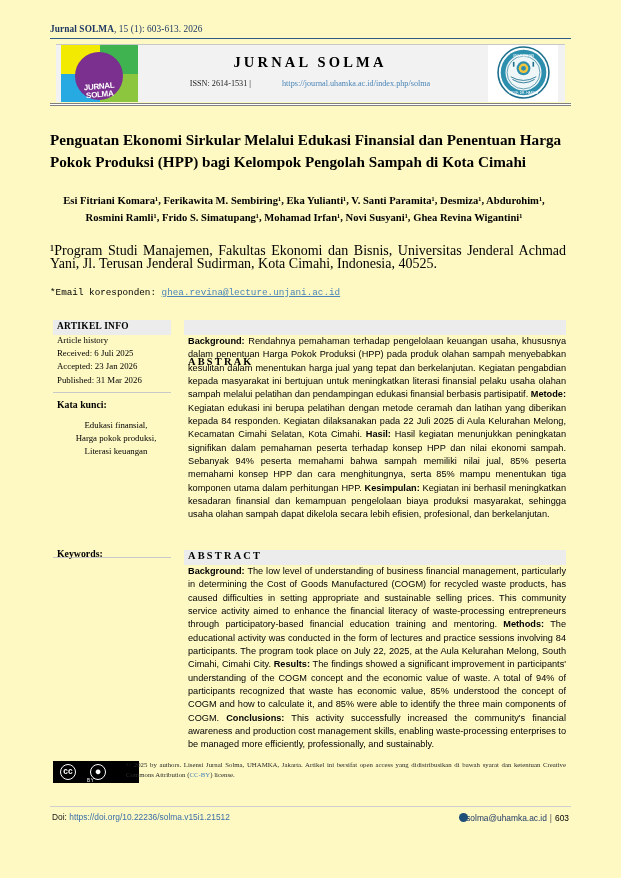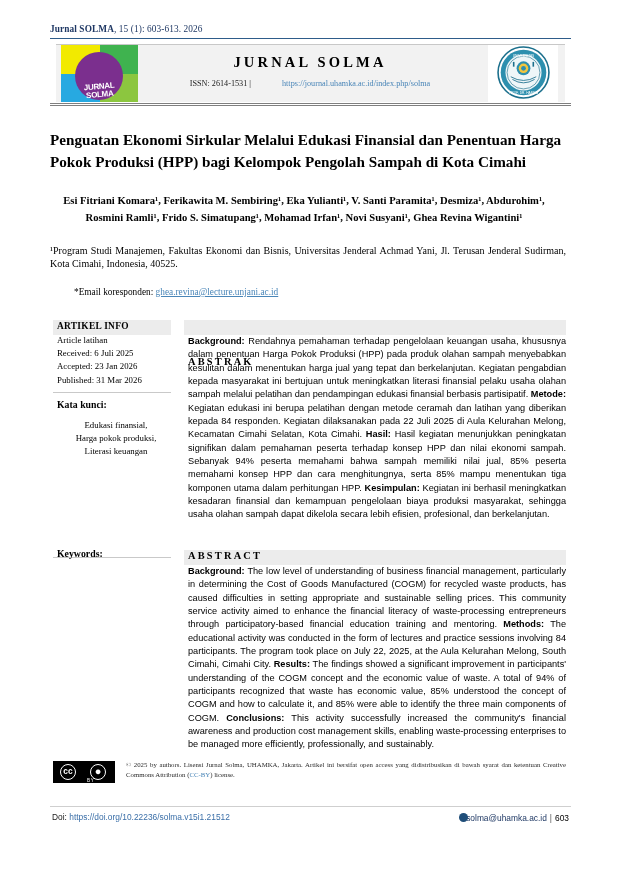--- a/index.html
+++ b/index.html
@@ -9,21 +9,21 @@
     padding: 0;
     background: #8c8c8c;
   }
   body {
     font-family: "Liberation Serif", serif;
   }
   .page {
     position: relative;
     width: 621px;
     height: 878px;
-    background: #ffffff;
+    background: #fef9c3;
     overflow: hidden;
     margin: 0 auto;
   }
   .sheet {
     position: absolute;
     left: 50px;
     top: 0;
     width: 521px;
     height: 878px;
   }
@@ -164,34 +164,33 @@
     text-align: center;
   }
 
   
   .affil {
     position: absolute;
     left: 0;
     top: 244px;
     width: 516px;
     font-family: "Liberation Serif", serif;
-    font-size: 10px;
+    font-size: 14px;
     line-height: 13px;
     text-align: justify;
     color: #000000;
   }
   .email-line {
     position: absolute;
     left: 0;
     top: 287px;
     width: 516px;
-    font-family: Liberation Serif, serif;
+    font-family: Liberation Mono, monospace;
     font-size: 9.3px;
     color: #000000;
-    margin-left: 24px;
   }
   .email-line a { color: #4a86b8; text-decoration: underline; }
 
   
   .band {
     position: absolute;
     background: #ececec;
     height: 15px;
   }
   .band-left  { left: 3px;   top: 320px; width: 118px; }
@@ -274,21 +273,21 @@
   }
   .abs-id { top: 335px; }
   .abs-en { top: 565px; }
   .abstract b { font-weight: bold; }
 
   
   .cc-box {
     position: absolute;
     left: 3px;
     top: 761px;
-    width: 62px;
+    width: 86px;
     height: 22px;
     background: #000000;
     border: 1px solid #000;
   }
   .cc-badge {
     position: absolute;
     width: 16px; height: 16px;
     border-radius: 50%;
     border: 1.6px solid #ffffff;
     top: 2px;
@@ -432,21 +431,21 @@
 
     <div class="band band-left"></div>
     <div class="band band-right"></div>
     <div class="band band-right2"></div>
 
     <div class="hdr hdr-info">ARTIKEL INFO</div>
     <div class="hdr hdr-abs">ABSTRAK</div>
     <div class="hdr hdr-abs2">ABSTRACT</div>
 
     <div class="infocol info-history">
-      <div>Article latihan</div>
+      <div>Article history</div>
       <div>Received: 6 Juli 2025</div>
       <div>Accepted: 23 Jan 2026</div>
       <div>Published: 31 Mar 2026</div>
     </div>
 
     <div class="info-rule rule-a"></div>
     <div class="kk-title">Kata kunci:</div>
     <div class="infocol kk-body" style="white-space:pre-line">Edukasi finansial,
 Harga pokok produksi,
 Literasi keuangan</div>

